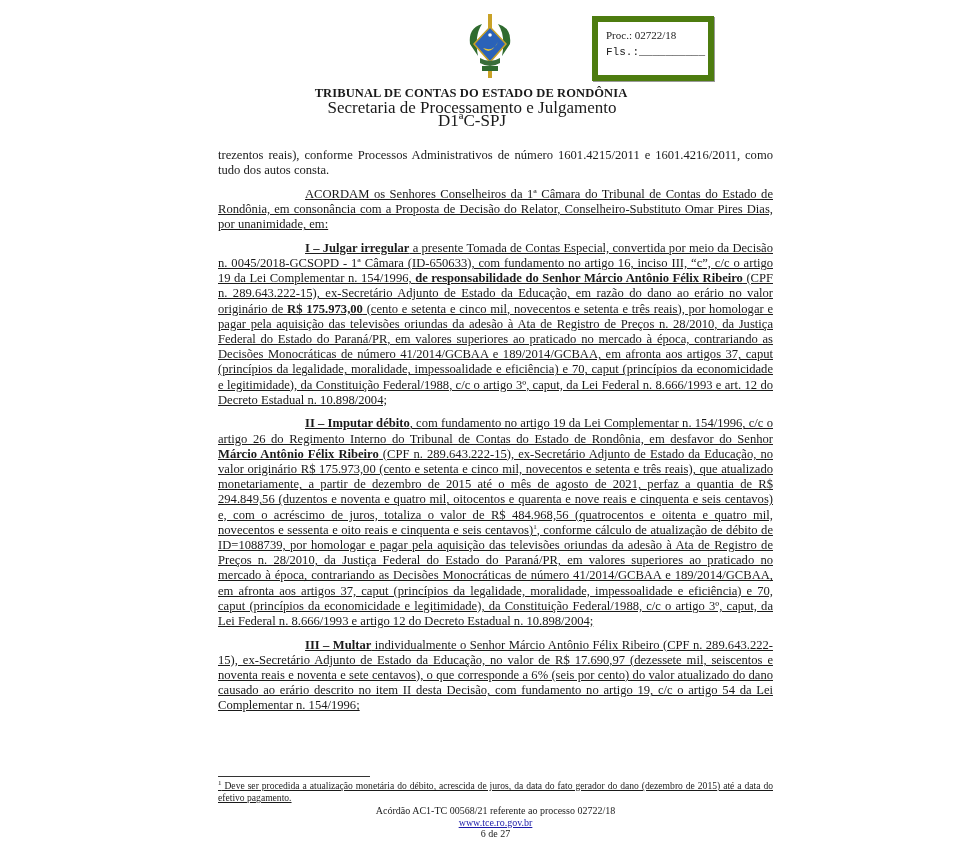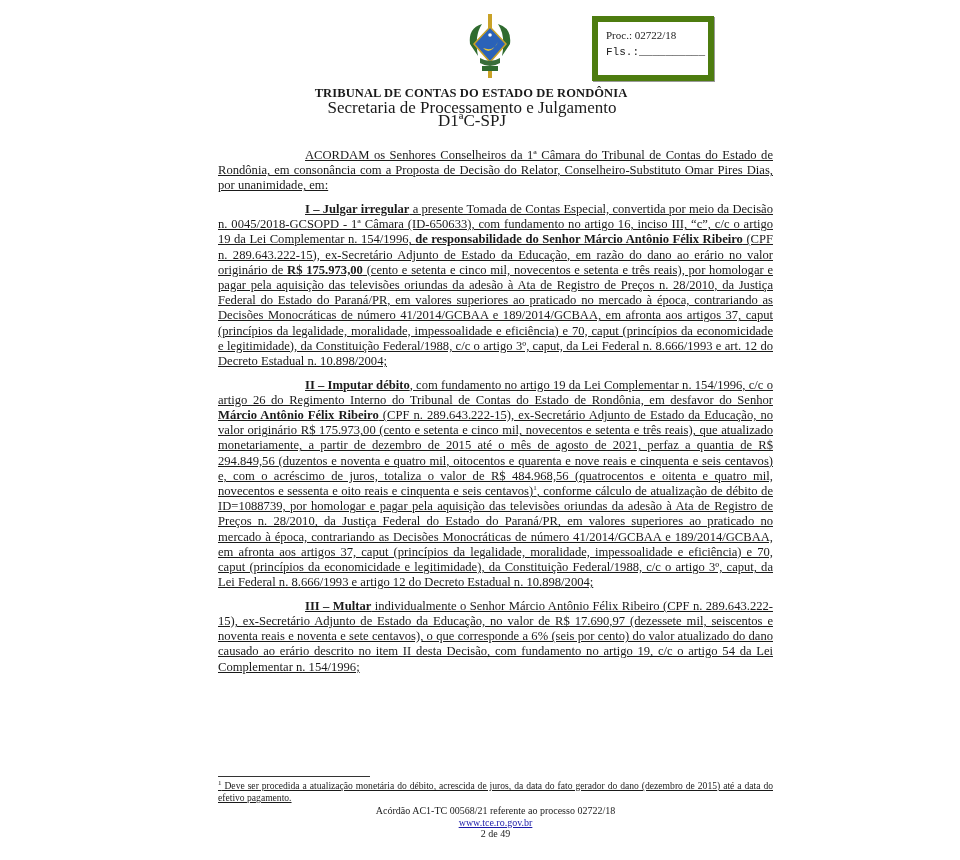--- a/index.html
+++ b/index.html
@@ -44,26 +44,27 @@
   <div class="proc-line2">Fls.:__________</div>
 </div>
 
 <div class="header">
   <div class="h-title">TRIBUNAL DE CONTAS DO ESTADO DE RONDÔNIA</div>
   <div class="h-sub">Secretaria de Processamento e Julgamento</div>
   <div class="h-sub">D1ªC-SPJ</div>
 </div>
 
 <div class="body">
+  <p>trezentos reais), conforme Processos Administrativos de número 1601.4215/2011 e 1601.4216/2011, como tudo dos autos consta.</p>
   <p class="indent">ACORDAM os Senhores Conselheiros da 1ª Câmara do Tribunal de Contas do Estado de Rondônia, em consonância com a Proposta de Decisão do Relator, Conselheiro-Substituto Omar Pires Dias, por unanimidade, em:</p>
   <p class="indent"><b>I – Julgar irregular</b><span> a presente Tomada de Contas Especial, convertida por meio da Decisão n. 0045/2018-GCSOPD - 1ª Câmara (ID-650633), com fundamento no artigo 16, inciso III, “c”, c/c o artigo 19 da Lei Complementar n. 154/1996, </span><b>de responsabilidade do Senhor Márcio Antônio Félix Ribeiro</b><span> (CPF n. 289.643.222-15), ex-Secretário Adjunto de Estado da Educação, em razão do dano ao erário no valor originário de </span><b>R$ 175.973,00</b><span> (cento e setenta e cinco mil, novecentos e setenta e três reais), por homologar e pagar pela aquisição das televisões oriundas da adesão à Ata de Registro de Preços n. 28/2010, da Justiça Federal do Estado do Paraná/PR, em valores superiores ao praticado no mercado à época, contrariando as Decisões Monocráticas de número 41/2014/GCBAA e 189/2014/GCBAA, em afronta aos artigos 37, caput (princípios da legalidade, moralidade, impessoalidade e eficiência) e 70, caput (princípios da economicidade e legitimidade), da Constituição Federal/1988, c/c o artigo 3º, caput, da Lei Federal n. 8.666/1993 e art. 12 do Decreto Estadual n. 10.898/2004;</span></p>
   <p class="indent"><b>II – Imputar débito</b><span>, com fundamento no artigo 19 da Lei Complementar n. 154/1996, c/c o artigo 26 do Regimento Interno do Tribunal de Contas do Estado de Rondônia, em desfavor do Senhor </span><b>Márcio Antônio Félix Ribeiro</b><span> (CPF n. 289.643.222-15), ex-Secretário Adjunto de Estado da Educação, no valor originário R$ 175.973,00 (cento e setenta e cinco mil, novecentos e setenta e três reais), que atualizado monetariamente, a partir de dezembro de 2015 até o mês de agosto de 2021, perfaz a quantia de R$ 294.849,56 (duzentos e noventa e quatro mil, oitocentos e quarenta e nove reais e cinquenta e seis centavos) e, com o acréscimo de juros, totaliza o valor de R$ 484.968,56 (quatrocentos e oitenta e quatro mil, novecentos e sessenta e oito reais e cinquenta e seis centavos)</span><sup>1</sup><span>, conforme cálculo de atualização de débito de ID=1088739, por homologar e pagar pela aquisição das televisões oriundas da adesão à Ata de Registro de Preços n. 28/2010, da Justiça Federal do Estado do Paraná/PR, em valores superiores ao praticado no mercado à época, contrariando as Decisões Monocráticas de número 41/2014/GCBAA e 189/2014/GCBAA, em afronta aos artigos 37, caput (princípios da legalidade, moralidade, impessoalidade e eficiência) e 70, caput (princípios da economicidade e legitimidade), da Constituição Federal/1988, c/c o artigo 3º, caput, da Lei Federal n. 8.666/1993 e artigo 12 do Decreto Estadual n. 10.898/2004;</span></p>
   <p class="indent"><b>III – Multar</b><span> individualmente o Senhor Márcio Antônio Félix Ribeiro (CPF n. 289.643.222-15), ex-Secretário Adjunto de Estado da Educação, no valor de R$ 17.690,97 (dezessete mil, seiscentos e noventa reais e noventa e sete centavos), o que corresponde a 6% (seis por cento) do valor atualizado do dano causado ao erário descrito no item II desta Decisão, com fundamento no artigo 19, c/c o artigo 54 da Lei Complementar n. 154/1996;</span></p>
 </div>
 
 <div class="footnote-rule"></div>
 <div class="footnote"><sup>1</sup><span> Deve ser procedida a atualização monetária do débito, acrescida de juros, da data do fato gerador do dano (dezembro de 2015) até a data do efetivo pagamento.</span></div>
 
 <div class="footer">
   <div>Acórdão AC1-TC 00568/21 referente ao processo 02722/18</div>
   <div><a>www.tce.ro.gov.br</a></div>
-  <div>2 de 49</div>
+  <div>6 de 27</div>
 </div>
 
 </body></html>

